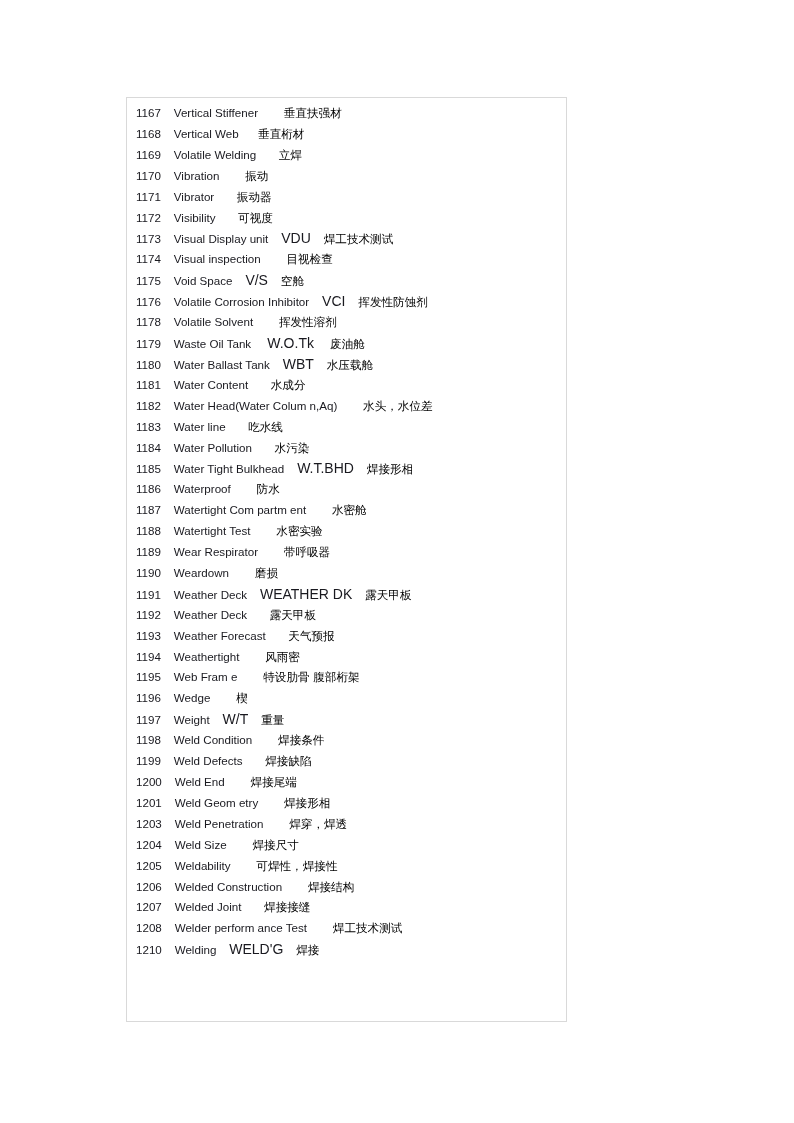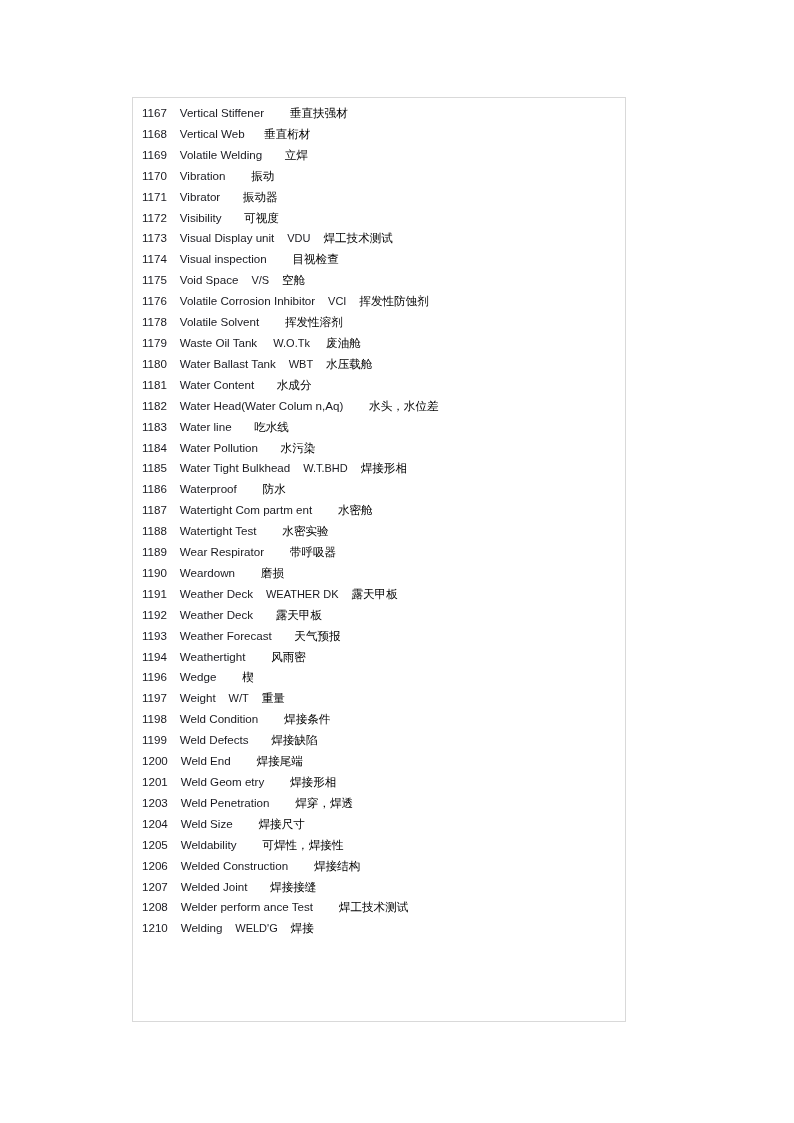--- a/index.html
+++ b/index.html
@@ -17,23 +17,23 @@
   #page {
     position: absolute;
     left: 0;
     top: 0;
     width: 794px;
     height: 1123px;
     background: #ffffff;
   }
   #content-frame {
     position: absolute;
-    left: 132px;
+    left: 126px;
     top: 97px;
-    width: 494px;
+    width: 441px;
     height: 925px;
     border: 1px solid #d9d9d9;
     background: #ffffff;
     box-sizing: border-box;
   }
   #glossary-list {
     position: absolute;
     left: 0;
     top: 0;
     width: 100%;
@@ -53,21 +53,21 @@
   .entry-num {
     color: #19191f;
     font-size: 11.6px;
   }
   .entry-term {
     color: #19191f;
     font-size: 11.6px;
   }
   .entry-abbr {
     color: #19191f;
-    font-size: 11px;
+    font-size: 14px;
     text-align: right;
   }
   .entry-cn {
     color: #000000;
     font-size: 11.6px;
     font-family: "DejaVu Sans", "Liberation Sans", sans-serif;
   }
 </style>
 </head>
 <body>
@@ -95,20 +95,21 @@
         <div class="entry-row"><span class="entry-num">1185</span>    <span class="entry-term">Water Tight Bulkhead</span><span>    </span><span class="entry-abbr">W.T.BHD</span><span>    </span><span class="entry-cn">焊接形相</span></div>
         <div class="entry-row"><span class="entry-num">1186</span>    <span class="entry-term">Waterproof</span><span>        </span><span class="entry-cn">防水</span></div>
         <div class="entry-row"><span class="entry-num">1187</span>    <span class="entry-term">Watertight Com partm ent</span><span>        </span><span class="entry-cn">水密舱</span></div>
         <div class="entry-row"><span class="entry-num">1188</span>    <span class="entry-term">Watertight Test</span><span>        </span><span class="entry-cn">水密实验</span></div>
         <div class="entry-row"><span class="entry-num">1189</span>    <span class="entry-term">Wear Respirator</span><span>        </span><span class="entry-cn">带呼吸器</span></div>
         <div class="entry-row"><span class="entry-num">1190</span>    <span class="entry-term">Weardown</span><span>        </span><span class="entry-cn">磨损</span></div>
         <div class="entry-row"><span class="entry-num">1191</span>    <span class="entry-term">Weather Deck</span><span>    </span><span class="entry-abbr">WEATHER DK</span><span>    </span><span class="entry-cn">露天甲板</span></div>
         <div class="entry-row"><span class="entry-num">1192</span>    <span class="entry-term">Weather Deck</span><span>       </span><span class="entry-cn">露天甲板</span></div>
         <div class="entry-row"><span class="entry-num">1193</span>    <span class="entry-term">Weather Forecast</span><span>       </span><span class="entry-cn">天气预报</span></div>
         <div class="entry-row"><span class="entry-num">1194</span>    <span class="entry-term">Weathertight</span><span>        </span><span class="entry-cn">风雨密</span></div>
+        <div class="entry-row"><span class="entry-num">1195</span>    <span class="entry-term">Web Fram e</span><span>        </span><span class="entry-cn">特设肋骨 腹部桁架</span></div>
         <div class="entry-row"><span class="entry-num">1196</span>    <span class="entry-term">Wedge</span><span>        </span><span class="entry-cn">楔</span></div>
         <div class="entry-row"><span class="entry-num">1197</span>    <span class="entry-term">Weight</span><span>    </span><span class="entry-abbr">W/T</span><span>    </span><span class="entry-cn">重量</span></div>
         <div class="entry-row"><span class="entry-num">1198</span>    <span class="entry-term">Weld Condition</span><span>        </span><span class="entry-cn">焊接条件</span></div>
         <div class="entry-row"><span class="entry-num">1199</span>    <span class="entry-term">Weld Defects</span><span>       </span><span class="entry-cn">焊接缺陷</span></div>
         <div class="entry-row"><span class="entry-num">1200</span>    <span class="entry-term">Weld End</span><span>        </span><span class="entry-cn">焊接尾端</span></div>
         <div class="entry-row"><span class="entry-num">1201</span>    <span class="entry-term">Weld Geom etry</span><span>        </span><span class="entry-cn">焊接形相</span></div>
         <div class="entry-row"><span class="entry-num">1203</span>    <span class="entry-term">Weld Penetration</span><span>        </span><span class="entry-cn">焊穿，焊透</span></div>
         <div class="entry-row"><span class="entry-num">1204</span>    <span class="entry-term">Weld Size</span><span>        </span><span class="entry-cn">焊接尺寸</span></div>
         <div class="entry-row"><span class="entry-num">1205</span>    <span class="entry-term">Weldability</span><span>        </span><span class="entry-cn">可焊性，焊接性</span></div>
         <div class="entry-row"><span class="entry-num">1206</span>    <span class="entry-term">Welded Construction</span><span>        </span><span class="entry-cn">焊接结构</span></div>

